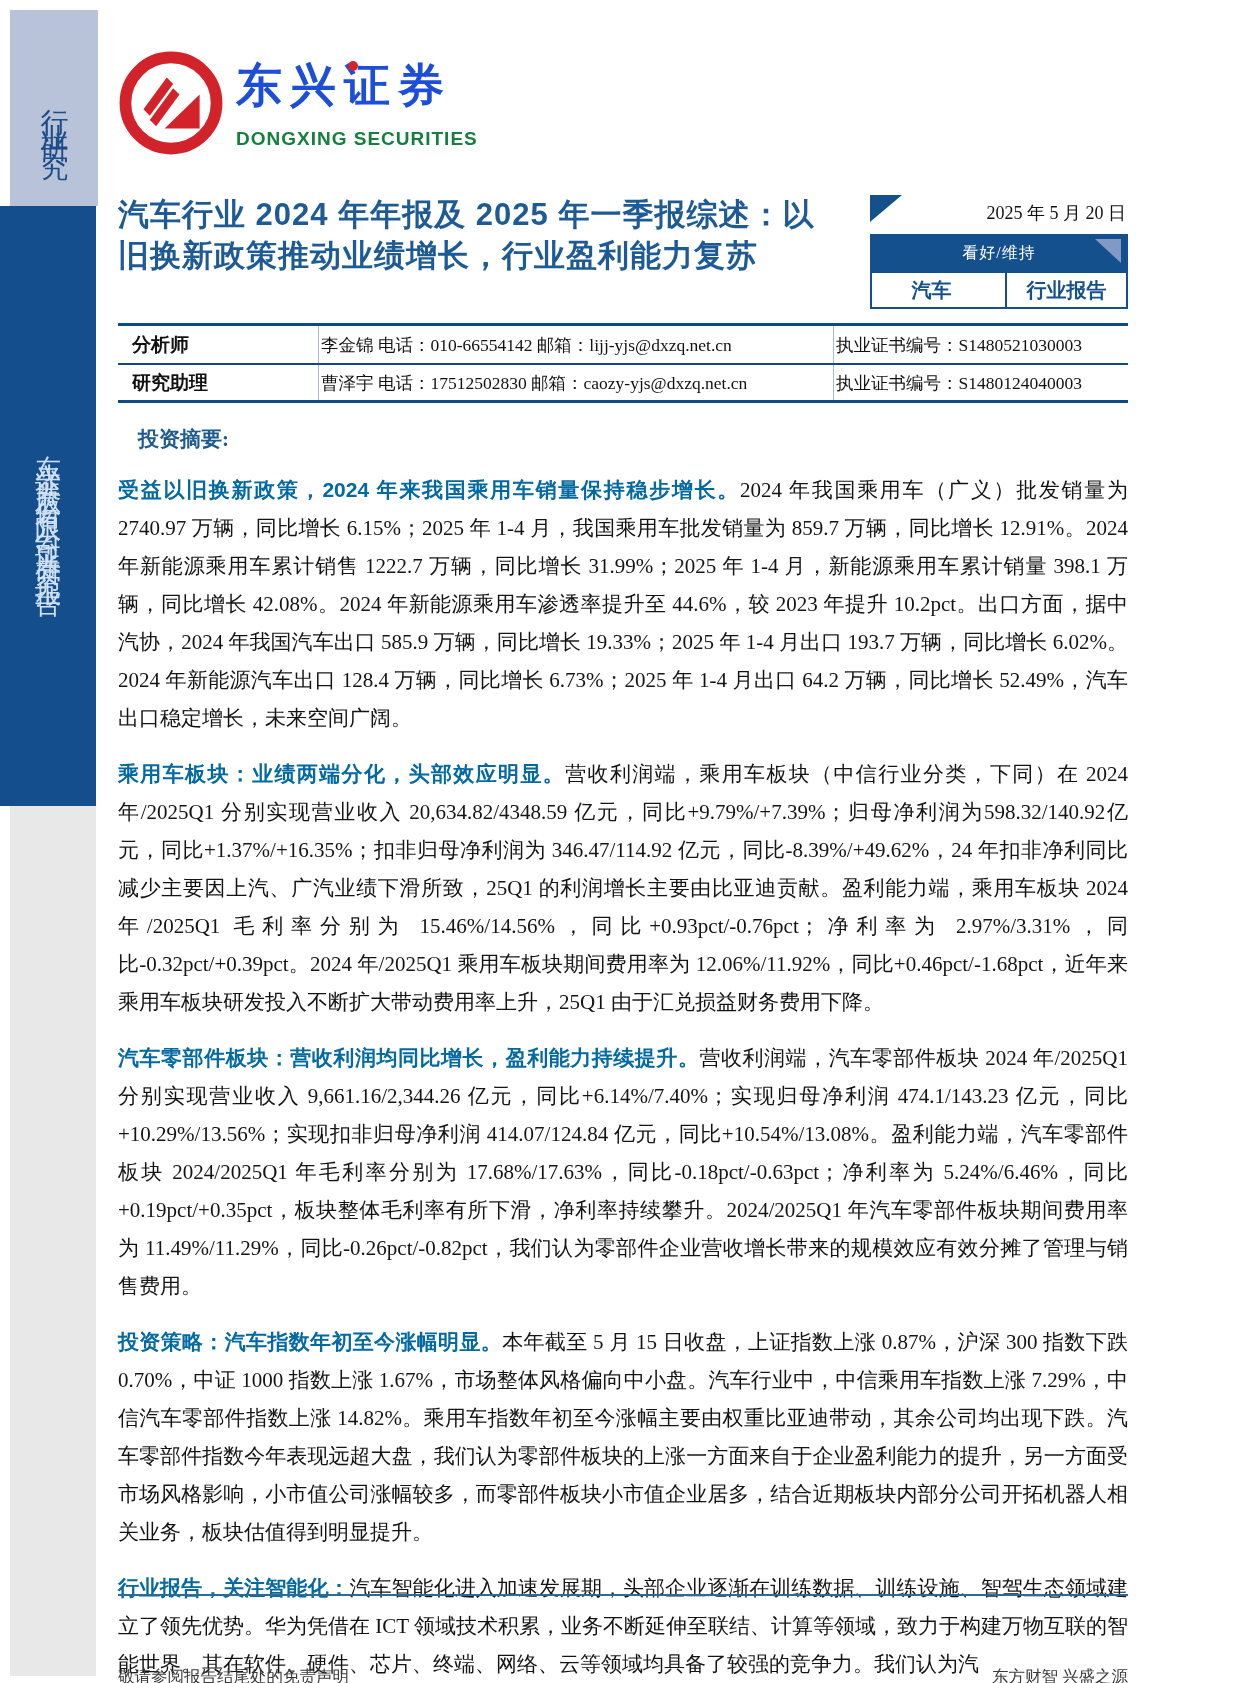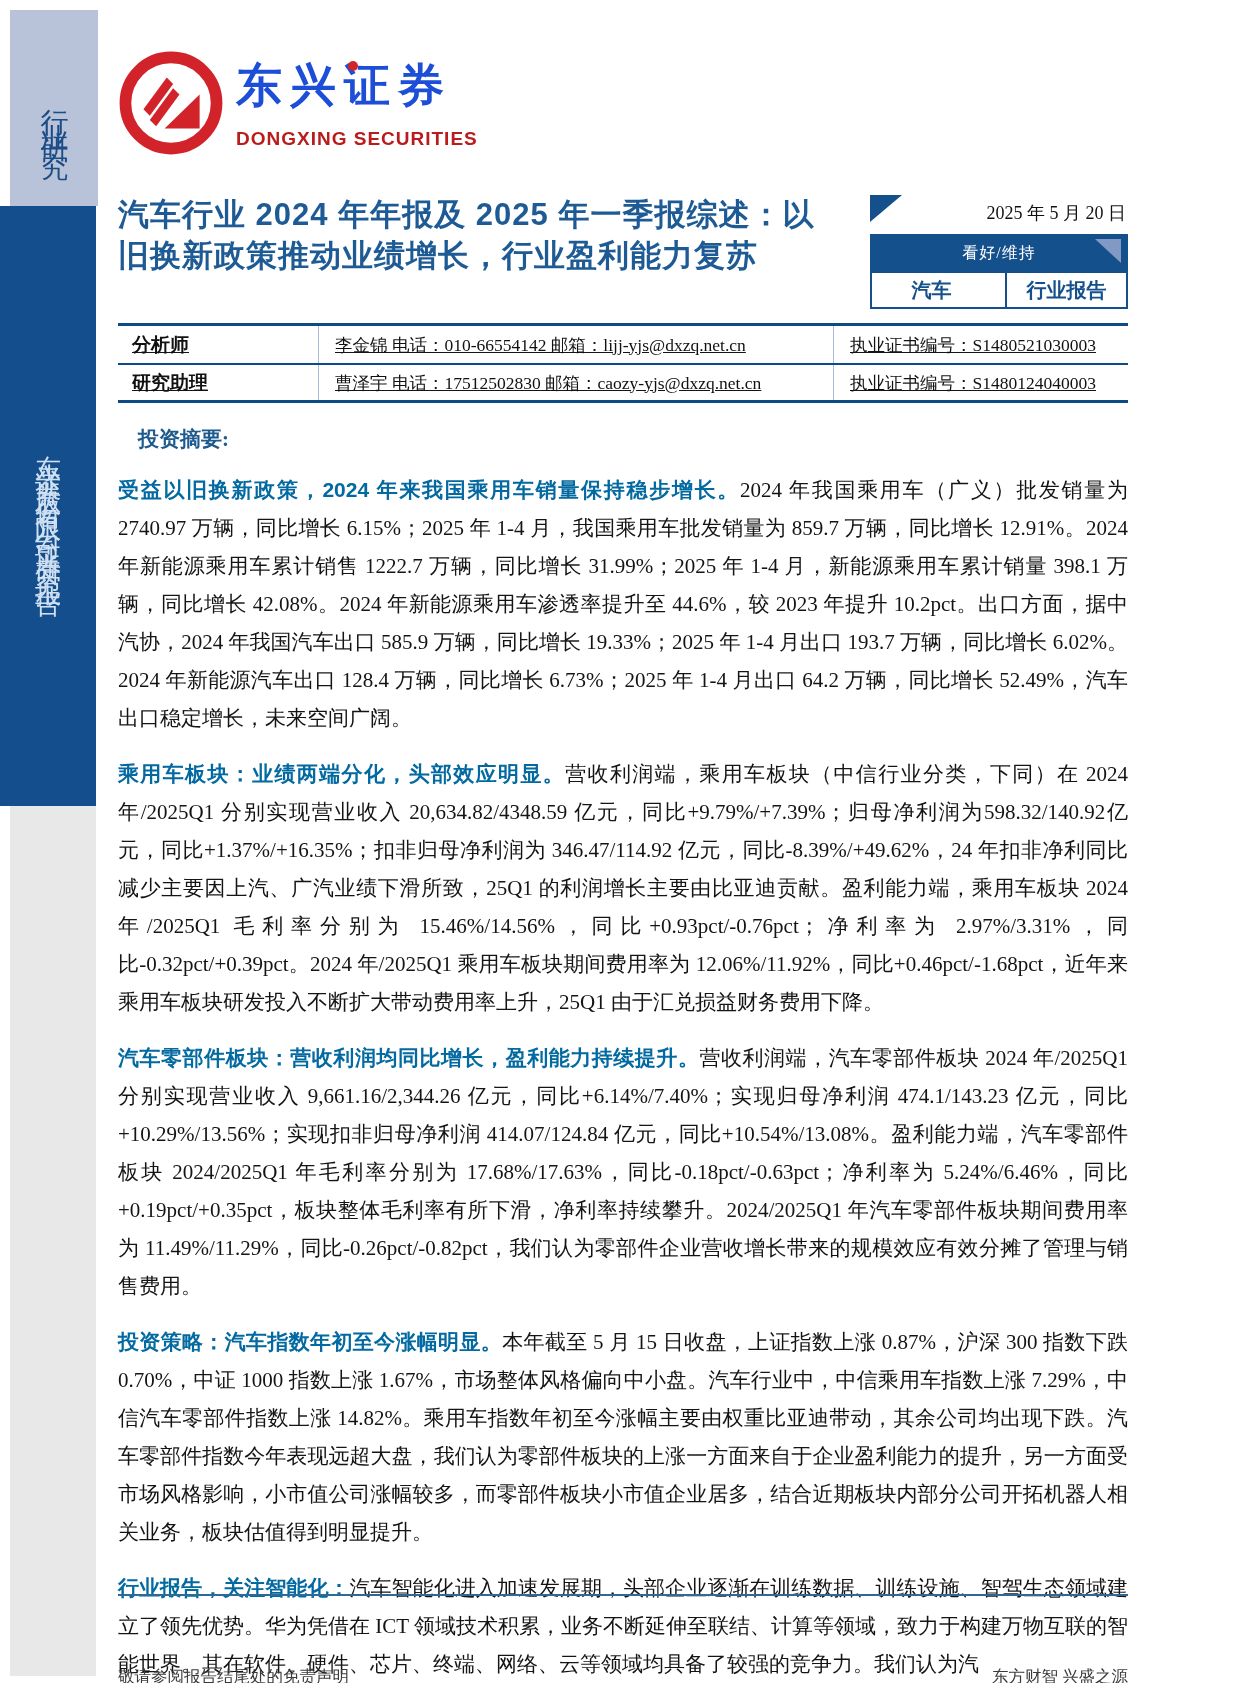--- a/index.html
+++ b/index.html
@@ -23,46 +23,46 @@
 
   
   .brand { display:flex; align-items:center; margin-top:50px; height:110px; }
   .brand-mark { flex:0 0 auto; }
   .brand-text { margin-left:12px; }
   .brand-cn { position:relative; font-family:"Liberation Sans", sans-serif; font-weight:bold;
               font-size:46px; letter-spacing:8px; color:#1d4ed8; line-height:1.1; }
   .brand-dot { position:absolute; left:112px; top:1px; width:10px; height:10px;
                background:#d2232a; border-radius:50%; }
   .brand-en { font-family:"Liberation Sans", sans-serif; font-weight:bold; font-size:19px;
-              letter-spacing:1px; color:#b91c1c; margin-top:18px; }
+              letter-spacing:1px; color:#15803d; margin-top:18px; }
 
   
   .title-row { display:flex; margin-top:34px; }
   .title { width:718px; font-family:"Liberation Sans", sans-serif; font-weight:bold;
            font-size:31px; line-height:41px; color:#1e5b95; letter-spacing:1px; }
   .info-box { width:258px; margin-left:auto; font-family:"Liberation Serif", serif; }
   .date-row { position:relative; height:40px; line-height:38px; text-align:right;
               font-size:18px; color:#111; padding-right:2px; }
   .date-row svg { position:absolute; left:0; top:1px; }
   .rating-row { position:relative; height:37px; background:#14508c; color:#ffffff;
                 text-align:center; line-height:37px; font-size:16px; letter-spacing:1px; }
   .rating-row svg { position:absolute; right:7px; top:5px; }
   .cat-row { display:flex; height:38px; border:2px solid #14508c;gap:14px; }
   .cat-cell { flex:1; display:flex; align-items:center; justify-content:center;
               font-family:"Liberation Sans", sans-serif; font-weight:bold; font-size:20px;
               color:#14508c; }
   .cat-cell + .cat-cell { border-left:2px solid #14508c; }
 
   
   .an-table { margin-top:14px; border-top:3px solid #0e4a85; border-bottom:3px solid #0e4a85; }
-  .an-row { display:grid; grid-template-columns:200px 515px 295px; min-height:37px;text-decoration:underline; }
+  .an-row { display:grid; grid-template-columns:200px 515px 295px; min-height:37px; }
   .an-row + .an-row { border-top:2px solid #0e4a85; }
   .an-role { font-family:"Liberation Sans", sans-serif; font-weight:bold; font-size:19px;
              padding-left:14px; display:flex; align-items:center; color:#111; }
-  .an-info, .an-cert { border-left:1px solid #a9bcd6; padding-left:16px; font-size:17.5px;
+  .an-info, .an-cert { border-left:1px solid #a9bcd6; padding-left:2px; font-size:17.5px;
              display:flex; align-items:center; color:#111; }
 
   
   .summary-heading { margin-top:22px; font-family:"Liberation Serif", serif; font-weight:bold;
                      font-size:21px; color:#1e5a8e;margin-left:20px; }
   .body-text p { margin-top:18px; font-size:21px; line-height:38px; text-align:justify; color:#141414; }
   .body-text p b { font-family:"Liberation Sans", sans-serif; font-weight:bold; color:#0369a1; }
   .body-text p span { font-family:"Liberation Serif", serif; }
 
   

